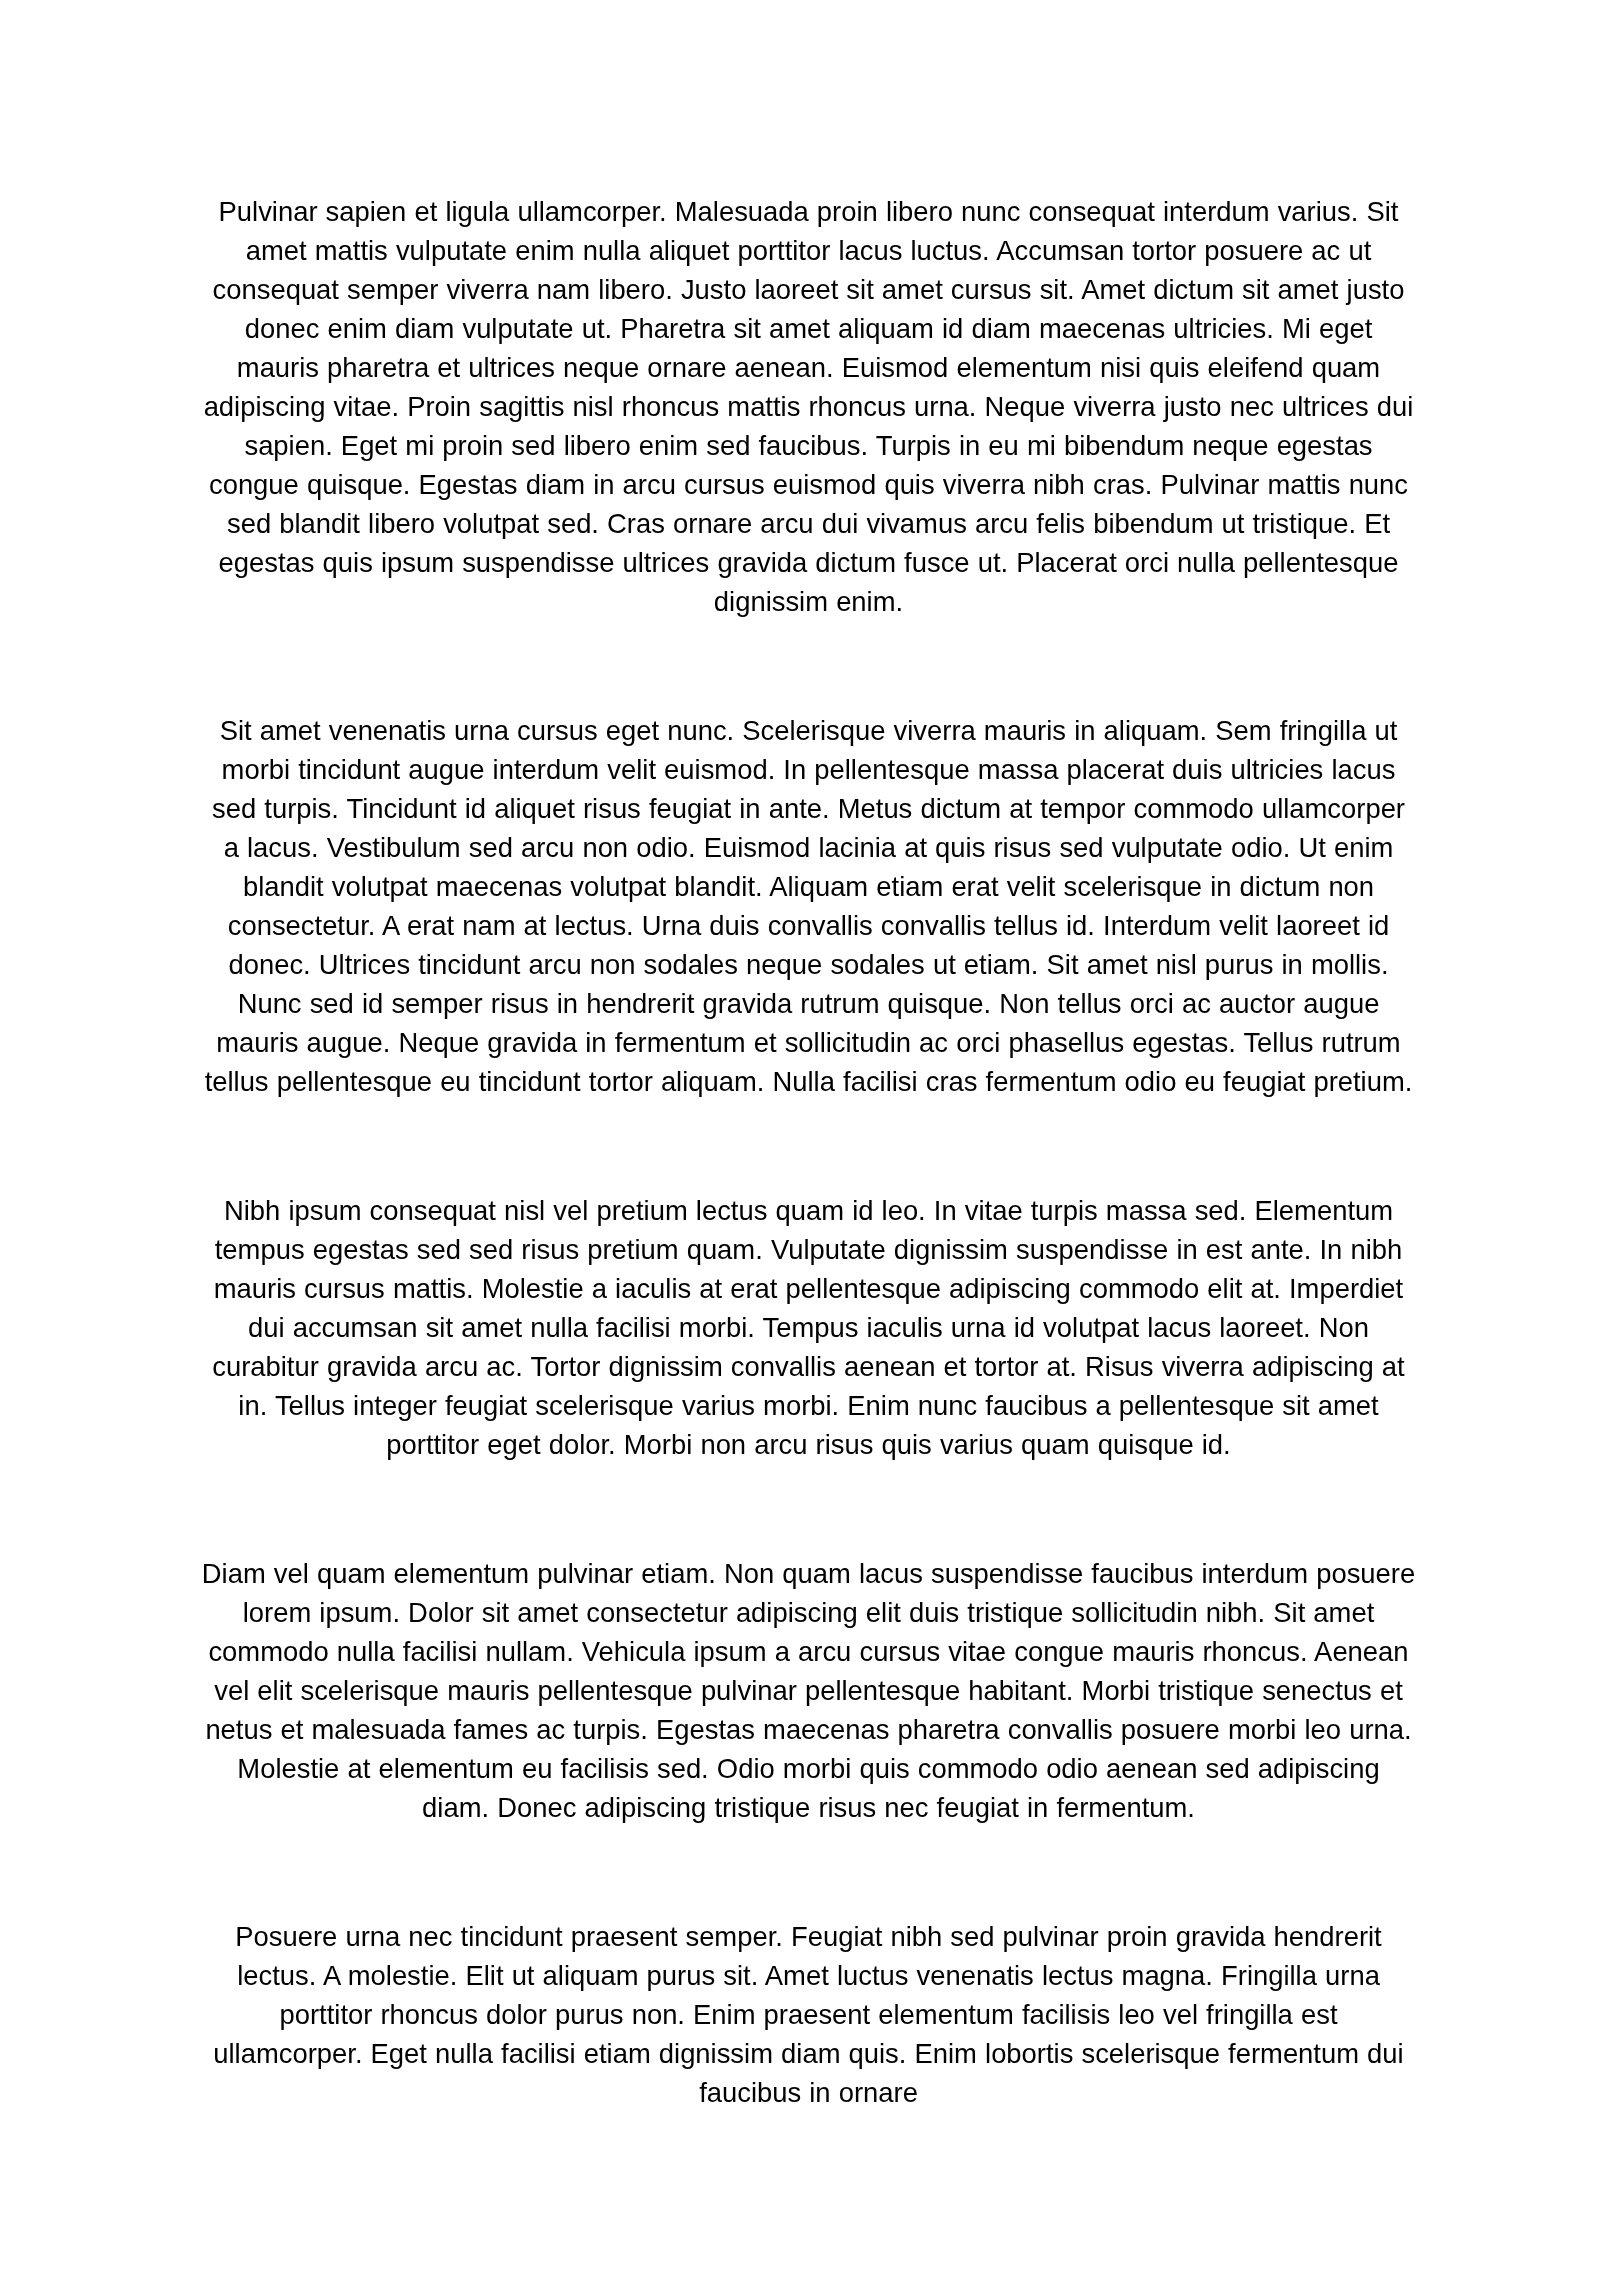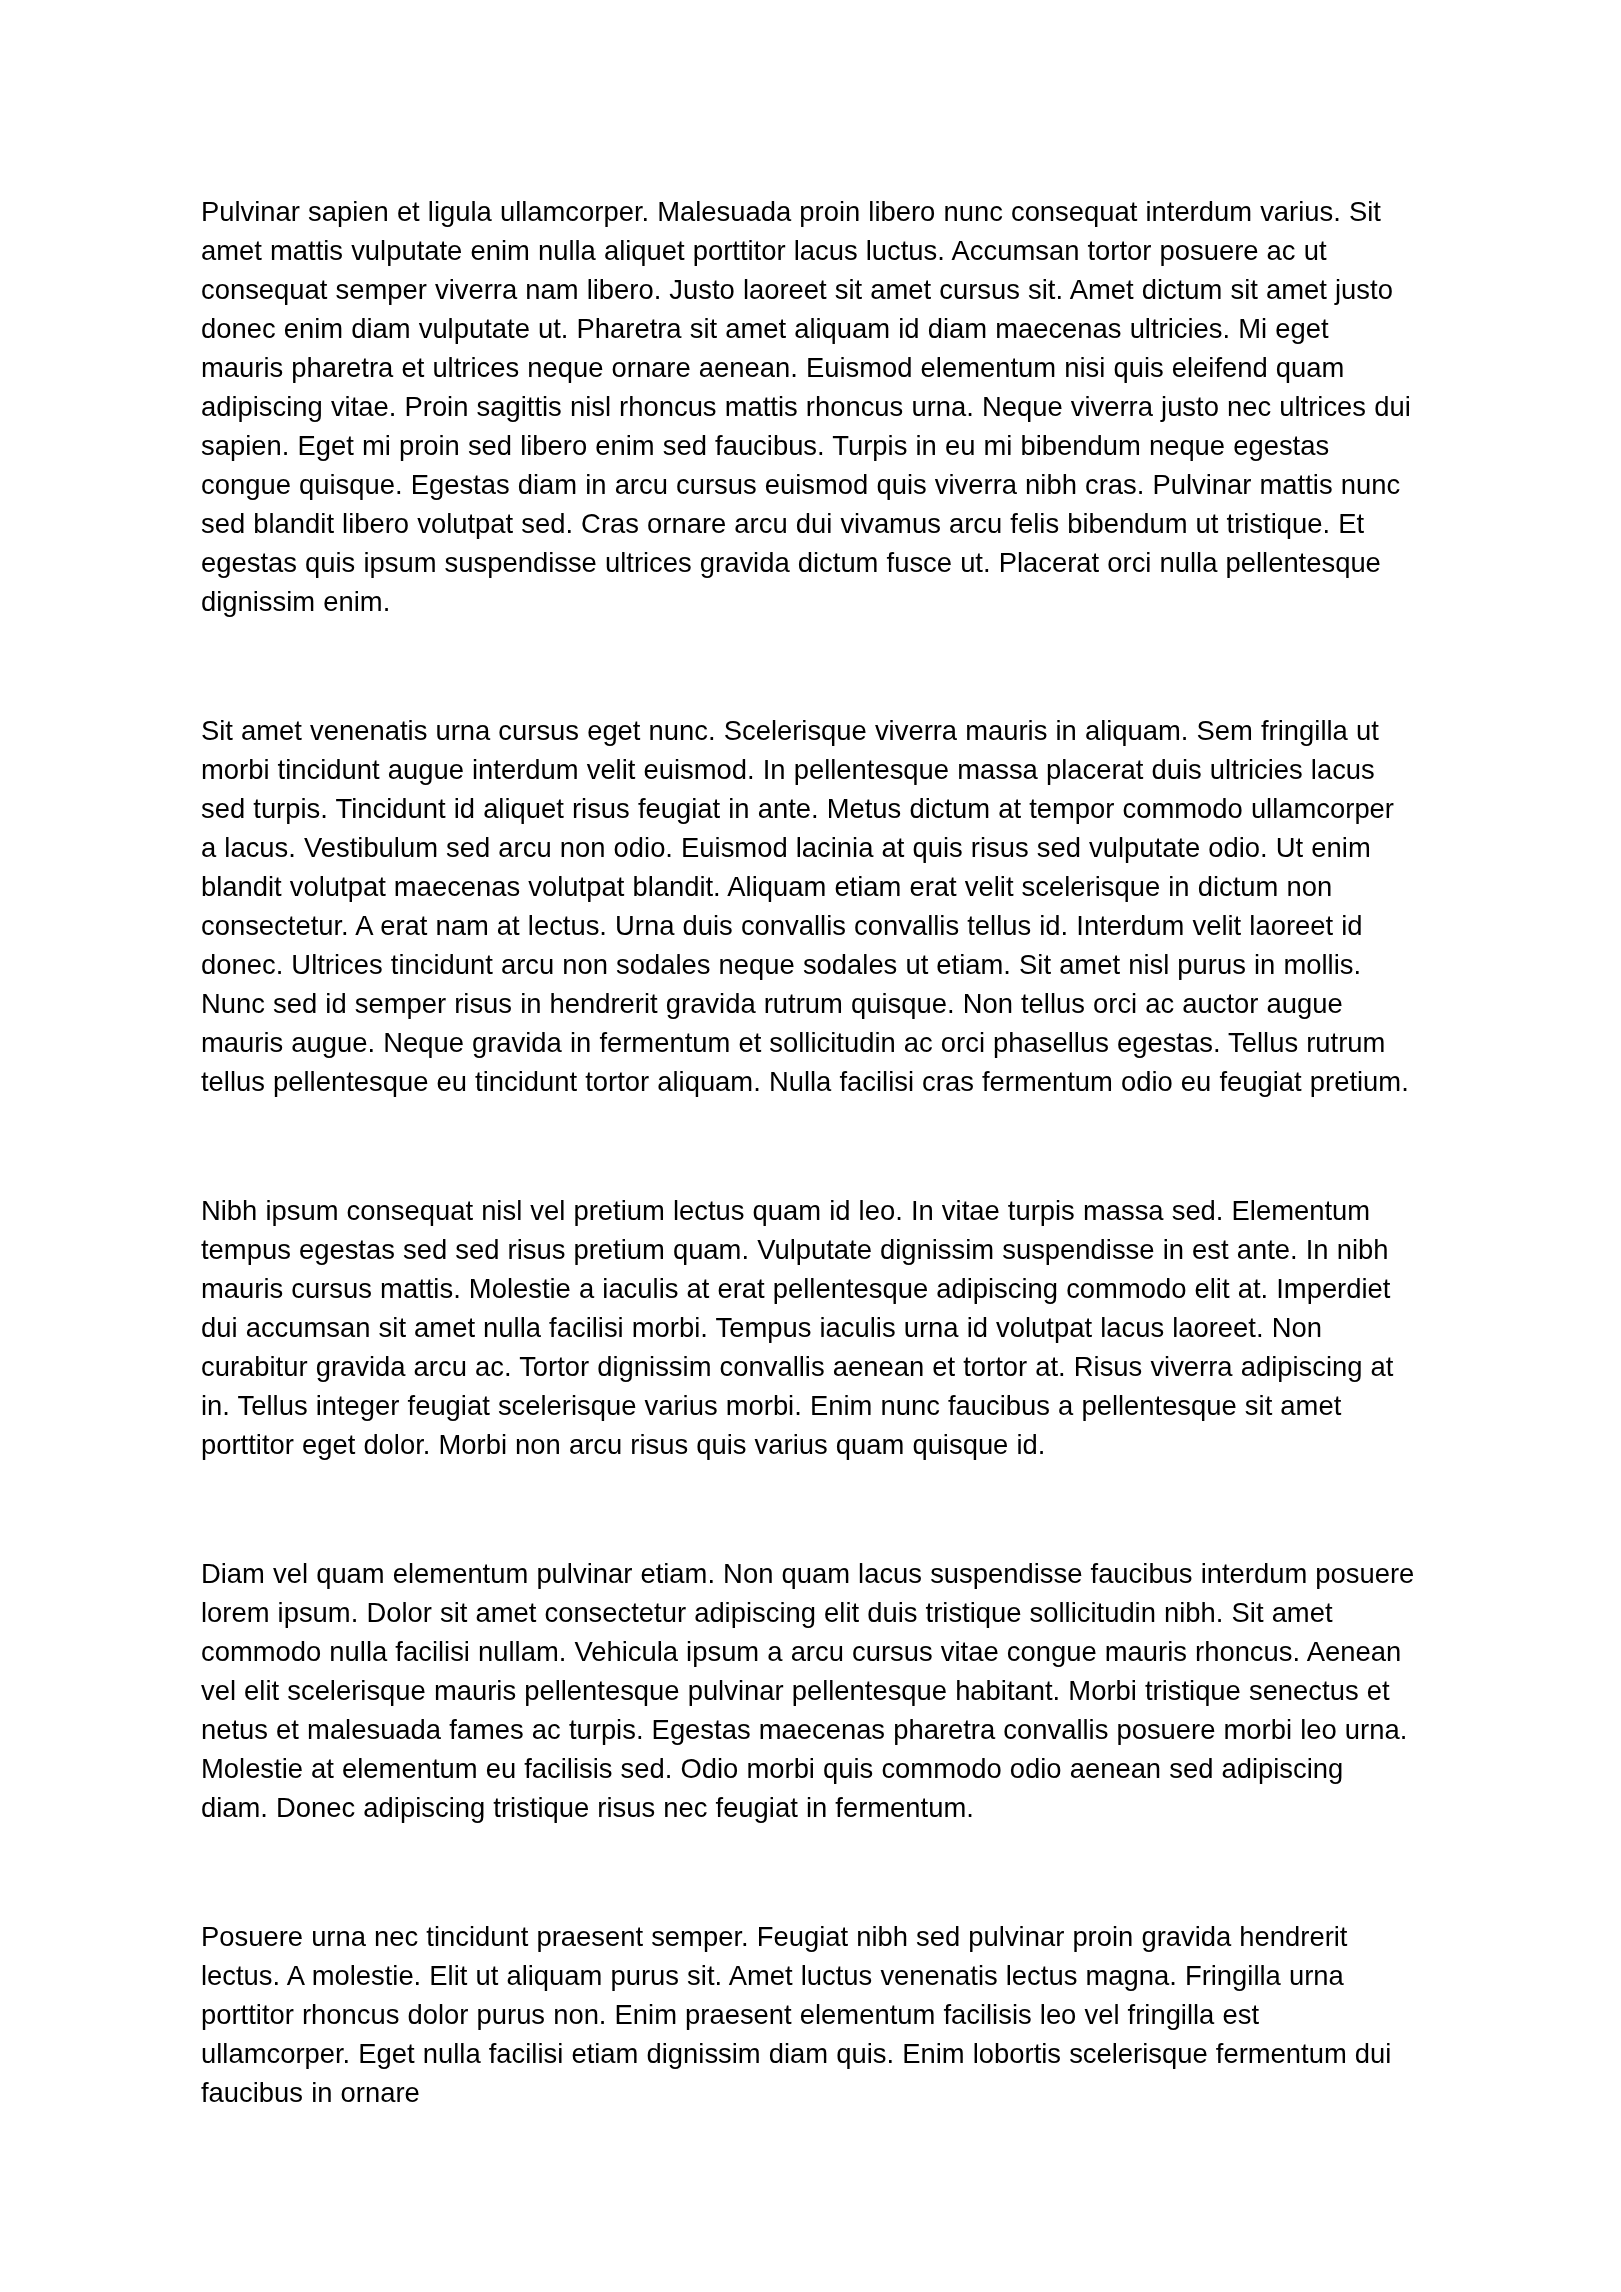--- a/index.html
+++ b/index.html
@@ -18,21 +18,21 @@
     font-family: "Liberation Sans", "DejaVu Sans", sans-serif;
     color: #000000;
     overflow: hidden;
   }
   .page p.body-paragraph {
     margin: 0 5px 90px 0;
     padding: 0;
     font-size: 27.4px;
     line-height: 39px;
     font-weight: 400;
-    text-align: left;
+    text-align: center;
     letter-spacing: 0;
     word-spacing: 0.5px;
   }
 </style>
 </head>
 <body>
 
 <div class="page">
   <p class="body-paragraph">Pulvinar sapien et ligula ullamcorper. Malesuada proin libero nunc consequat interdum varius. Sit amet mattis vulputate enim nulla aliquet porttitor lacus luctus. Accumsan tortor posuere ac ut consequat semper viverra nam libero. Justo laoreet sit amet cursus sit. Amet dictum sit amet justo donec enim diam vulputate ut. Pharetra sit amet aliquam id diam maecenas ultricies. Mi eget mauris pharetra et ultrices neque ornare aenean. Euismod elementum nisi quis eleifend quam adipiscing vitae. Proin sagittis nisl rhoncus mattis rhoncus urna. Neque viverra justo nec ultrices dui sapien. Eget mi proin sed libero enim sed faucibus. Turpis in eu mi bibendum neque egestas congue quisque. Egestas diam in arcu cursus euismod quis viverra nibh cras. Pulvinar mattis nunc sed blandit libero volutpat sed. Cras ornare arcu dui vivamus arcu felis bibendum ut tristique. Et egestas quis ipsum suspendisse ultrices gravida dictum fusce ut. Placerat orci nulla pellentesque dignissim enim.</p>
   <p class="body-paragraph">Sit amet venenatis urna cursus eget nunc. Scelerisque viverra mauris in aliquam. Sem fringilla ut morbi tincidunt augue interdum velit euismod. In pellentesque massa placerat duis ultricies lacus sed turpis. Tincidunt id aliquet risus feugiat in ante. Metus dictum at tempor commodo ullamcorper a lacus. Vestibulum sed arcu non odio. Euismod lacinia at quis risus sed vulputate odio. Ut enim blandit volutpat maecenas volutpat blandit. Aliquam etiam erat velit scelerisque in dictum non consectetur. A erat nam at lectus. Urna duis convallis convallis tellus id. Interdum velit laoreet id donec. Ultrices tincidunt arcu non sodales neque sodales ut etiam. Sit amet nisl purus in mollis. Nunc sed id semper risus in hendrerit gravida rutrum quisque. Non tellus orci ac auctor augue mauris augue. Neque gravida in fermentum et sollicitudin ac orci phasellus egestas. Tellus rutrum tellus pellentesque eu tincidunt tortor aliquam. Nulla facilisi cras fermentum odio eu feugiat pretium.</p>

